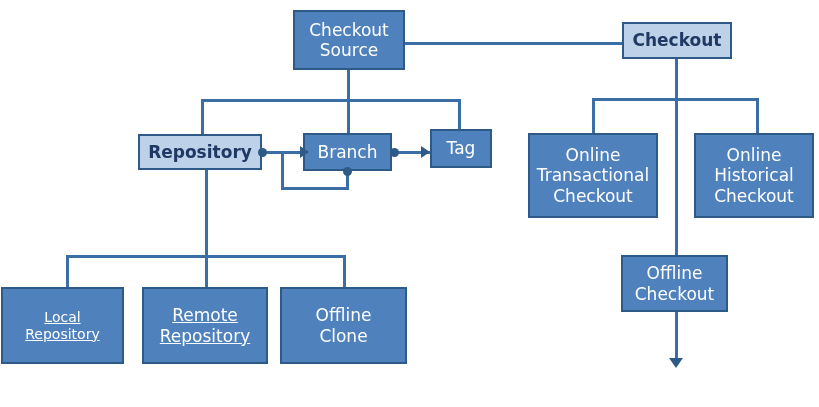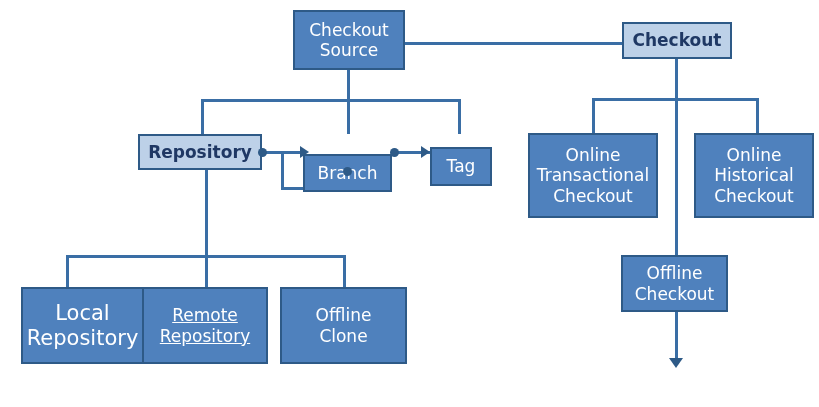--- a/index.html
+++ b/index.html
@@ -127,29 +127,29 @@
   </div>
 
   <div class="node fill-light" style="left:622px; top:22px; width:110px; height:37px; font-size:17px;">
     <span class="label">Checkout</span>
   </div>
 
   <div class="node fill-light" style="left:138px; top:134px; width:124px; height:36px; font-size:17px;">
     <span class="label">Repository</span>
   </div>
 
-  <div class="node fill-dark" style="left:303px; top:133px; width:89px; height:38px; font-size:17px;margin-top:21px;">
+  <div class="node fill-dark" style="left:303px; top:133px; width:89px; height:38px; font-size:17px;">
     <span class="label">Branch</span>
   </div>
 
-  <div class="node fill-dark" style="left:430px; top:147px; width:62px; height:39px; font-size:17px;">
+  <div class="node fill-dark" style="left:430px; top:129px; width:62px; height:39px; font-size:17px;">
     <span class="label">Tag</span>
   </div>
 
-  <div class="node fill-dark" style="left:21px; top:287px; width:123px; height:77px; font-size:21px;">
+  <div class="node fill-dark" style="left:1px; top:287px; width:123px; height:77px; font-size:14px;text-decoration:underline;">
     <span class="label">Local
 Repository</span>
   </div>
 
   <div class="node fill-dark" style="left:142px; top:287px; width:126px; height:77px; font-size:17px;text-decoration:underline;">
     <span class="label">Remote
 Repository</span>
   </div>
 
   <div class="node fill-dark" style="left:280px; top:287px; width:127px; height:77px; font-size:17px;">

